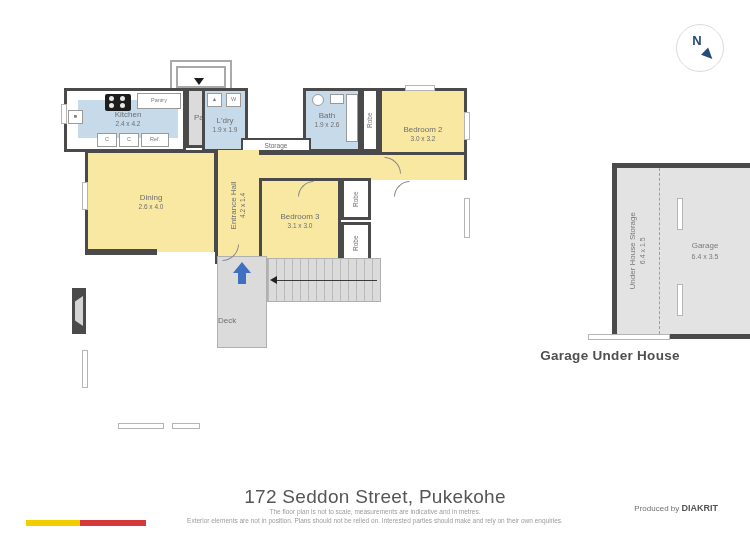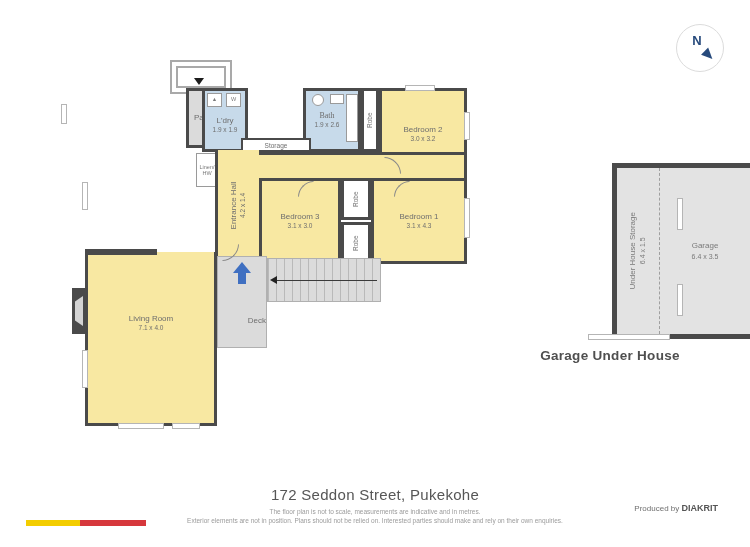--- a/index.html
+++ b/index.html
@@ -68,21 +68,21 @@
                border-left:11px solid #274A7C;transform:rotate(45deg);}
   
   .garage-box{position:absolute;box-sizing:border-box;border:5px solid #4a4a4a;background:#E3E3E3;}
   .garage-divider{position:absolute;top:0;bottom:0;border-left:1px dashed #9f9f9f;}
   .glabel-name{font-size:8px;color:#7a7a7a;}
   .glabel-dims{font-size:7px;color:#7a7a7a;}
   .garage-caption{position:absolute;text-align:center;font-size:13.5px;color:#4f4f4f;
                   letter-spacing:.3px;}
   
   .address{position:absolute;left:0;right:0;top:486px;text-align:center;
-           font-size:15px;color:#565656;letter-spacing:.3px;}
+           font-size:19px;color:#565656;letter-spacing:.3px;}
   .disclaimer{position:absolute;left:0;right:0;top:508px;text-align:center;
               font-size:6.5px;line-height:8.5px;color:#9b9b9b;}
   .producedby{position:absolute;right:32px;top:503px;font-size:8px;color:#6f6f6f;}
   .producedby b{font-size:9px;color:#555;}
   .logo{position:absolute;left:26px;top:492px;width:120px;height:34px;}
   .logo .blue-bar{position:absolute;left:0;right:0;top:0;height:28px;background:#203A8A;
                   display:flex;align-items:center;justify-content:center;}
   .logo .wordmark{color:#fff;font-family:"Liberation Serif",serif;font-weight:bold;
                   font-size:12.5px;text-decoration:underline;white-space:nowrap;}
   .logo .stripe{position:absolute;left:0;right:0;top:28px;height:6px;display:flex;}
@@ -97,20 +97,47 @@
   <div class="compass" style="left:676px;top:24px;">
     <div class="n">N</div>
     <div class="na"></div>
   </div>
 
   <div class="steps" style="left:170px;top:60px;width:58px;height:30px;">
     <div class="inner1"></div>
   </div>
   <div class="stepsarrow" style="left:194px;top:78px;"></div>
 
+  <div class="room white" style="left:64px;top:88px;width:122px;height:64px;">
+    <div class="abs blue" style="left:11px;top:9px;width:100px;height:38px;display:flex;flex-direction:column;align-items:center;justify-content:center;">
+      <div class="rname">Kitchen</div>
+      <div class="rdims">2.4 x 4.2</div>
+    </div>
+    <div class="cooktop" style="left:38px;top:3px;width:26px;height:17px;">
+      <i style="left:4px;top:2px;"></i>
+        <i style="left:15px;top:2px;"></i>
+      <i style="left:4px;top:9px;"></i>
+        <i style="left:15px;top:9px;"></i>
+    </div>
+    <div class="mini" style="left:70px;top:2px;width:44px;height:16px;">
+      <span>Pantry</span>
+    </div>
+    <div class="mini" style="left:1px;top:19px;width:15px;height:14px;">
+        <span>■</span>
+      </div>
+    <div class="mini" style="left:30px;top:42px;width:20px;height:14px;">
+      <span>C</span>
+    </div>
+    <div class="mini" style="left:52px;top:42px;width:20px;height:14px;">
+      <span>C</span>
+    </div>
+    <div class="mini" style="left:74px;top:42px;width:28px;height:14px;">
+      <span>Ref.</span>
+    </div>
+  </div>
 
   <div class="room grey" style="left:186px;top:88px;width:34px;height:60px;">
     <div class="rname">Patio</div>
   </div>
 
   <div class="room blue" style="left:202px;top:88px;width:46px;height:64px;text-align:center;">
     <div class="mini" style="left:2px;top:2px;width:15px;height:14px;">
         <span>▲</span>
       </div>
     <div class="mini" style="left:21px;top:2px;width:15px;height:14px;">
@@ -118,21 +145,21 @@
     </div>
     <div class="rname" style="margin-top:10px;">L'dry</div>
     <div class="rdims">1.9 x 1.9</div>
   </div>
 
 
   <div class="room blue" style="left:303px;top:88px;width:58px;height:64px;">
     <div class="mini" style="left:6px;top:3px;width:12px;height:12px;border-radius:50%;"></div>
     <div class="mini" style="left:24px;top:3px;width:14px;height:10px;"></div>
     <div class="mini" style="left:40px;top:3px;width:12px;height:48px;"></div>
-    <div class="rname" style="margin-left:-10px;font-family:Liberation Serif, serif;">Bath</div>
+    <div class="rname" style="margin-left:-10px;">Bath</div>
     <div class="rdims" style="margin-left:-10px;">1.9 x 2.6</div>
   </div>
 
   <div class="room white" style="left:361px;top:88px;width:18px;height:64px;">
     <div class="vwrap">
         <div class="vrot rdims">Robe</div>
       </div>
   </div>
 
   <div class="room yellow" style="left:379px;top:88px;width:88px;height:92px;">
@@ -153,59 +180,55 @@
 
   <div class="abs" style="left:215px;top:150px;width:44px;height:114px;background:#F8E8A2;border-left:3px solid #4a4a4a;border-bottom:3px solid #4a4a4a;">
     <div class="vwrap">
       <div class="vrot">
         <span class="rname">Entrance Hall</span>
         <span class="rdims">4.2 x 1.4</span>
       </div>
     </div>
   </div>
 
+  <div class="room yellow" style="left:85px;top:150px;width:132px;height:102px;border-bottom:none;">
+    <div class="rname">Dining</div>
+    <div class="rdims">2.6 x 4.0</div>
+  </div>
 
   <div class="room yellow" style="left:259px;top:178px;width:82px;height:86px;">
     <div class="rname">Bedroom 3</div>
     <div class="rdims">3.1 x 3.0</div>
   </div>
 
   <div class="room white" style="left:341px;top:178px;width:30px;height:42px;">
     <div class="vwrap">
         <div class="vrot rdims">Robe</div>
       </div>
   </div>
   <div class="room white" style="left:341px;top:222px;width:30px;height:42px;">
     <div class="vwrap">
         <div class="vrot rdims">Robe</div>
       </div>
   </div>
 
-  <div class="room yellow" style="left:371px;top:178px;width:96px;height:86px;">
-    <div class="rname">Bedroom 1</div>
-    <div class="rdims">3.1 x 4.3</div>
-  </div>
-
-  <div class="room yellow" style="left:85px;top:252px;width:132px;height:174px;border-top:none;justify-content:flex-start;padding-top:62px;">
-    <div class="rname">Living Room</div>
-    <div class="rdims">7.1 x 4.0</div>
-  </div>
+
 
   <div class="abs" style="left:85px;top:249px;width:72px;height:6px;background:#4a4a4a;"></div>
 
   <div class="fireplace" style="left:72px;top:288px;width:14px;height:46px;">
     <div class="fp-in"></div>
   </div>
 
   <div class="abs grey thinb" style="left:217px;top:256px;width:50px;height:92px;">
     <div class="entryarrow" style="left:15px;top:5px;">
       <div class="tri"></div>
         <div class="stem"></div>
     </div>
-    <div class="abs" style="left:0;right:0;top:52px;text-align:right;">
+    <div class="abs" style="left:0;right:0;top:52px;text-align:left;">
       <span class="rname">Deck</span>
     </div>
   </div>
 
   <div class="stairs" style="left:267px;top:258px;width:114px;height:44px;">
     <div class="stairline"></div>
     <div class="stairarrow"></div>
   </div>
 
   <div class="arc" style="left:298px;top:181px;width:16px;height:16px;"></div>

